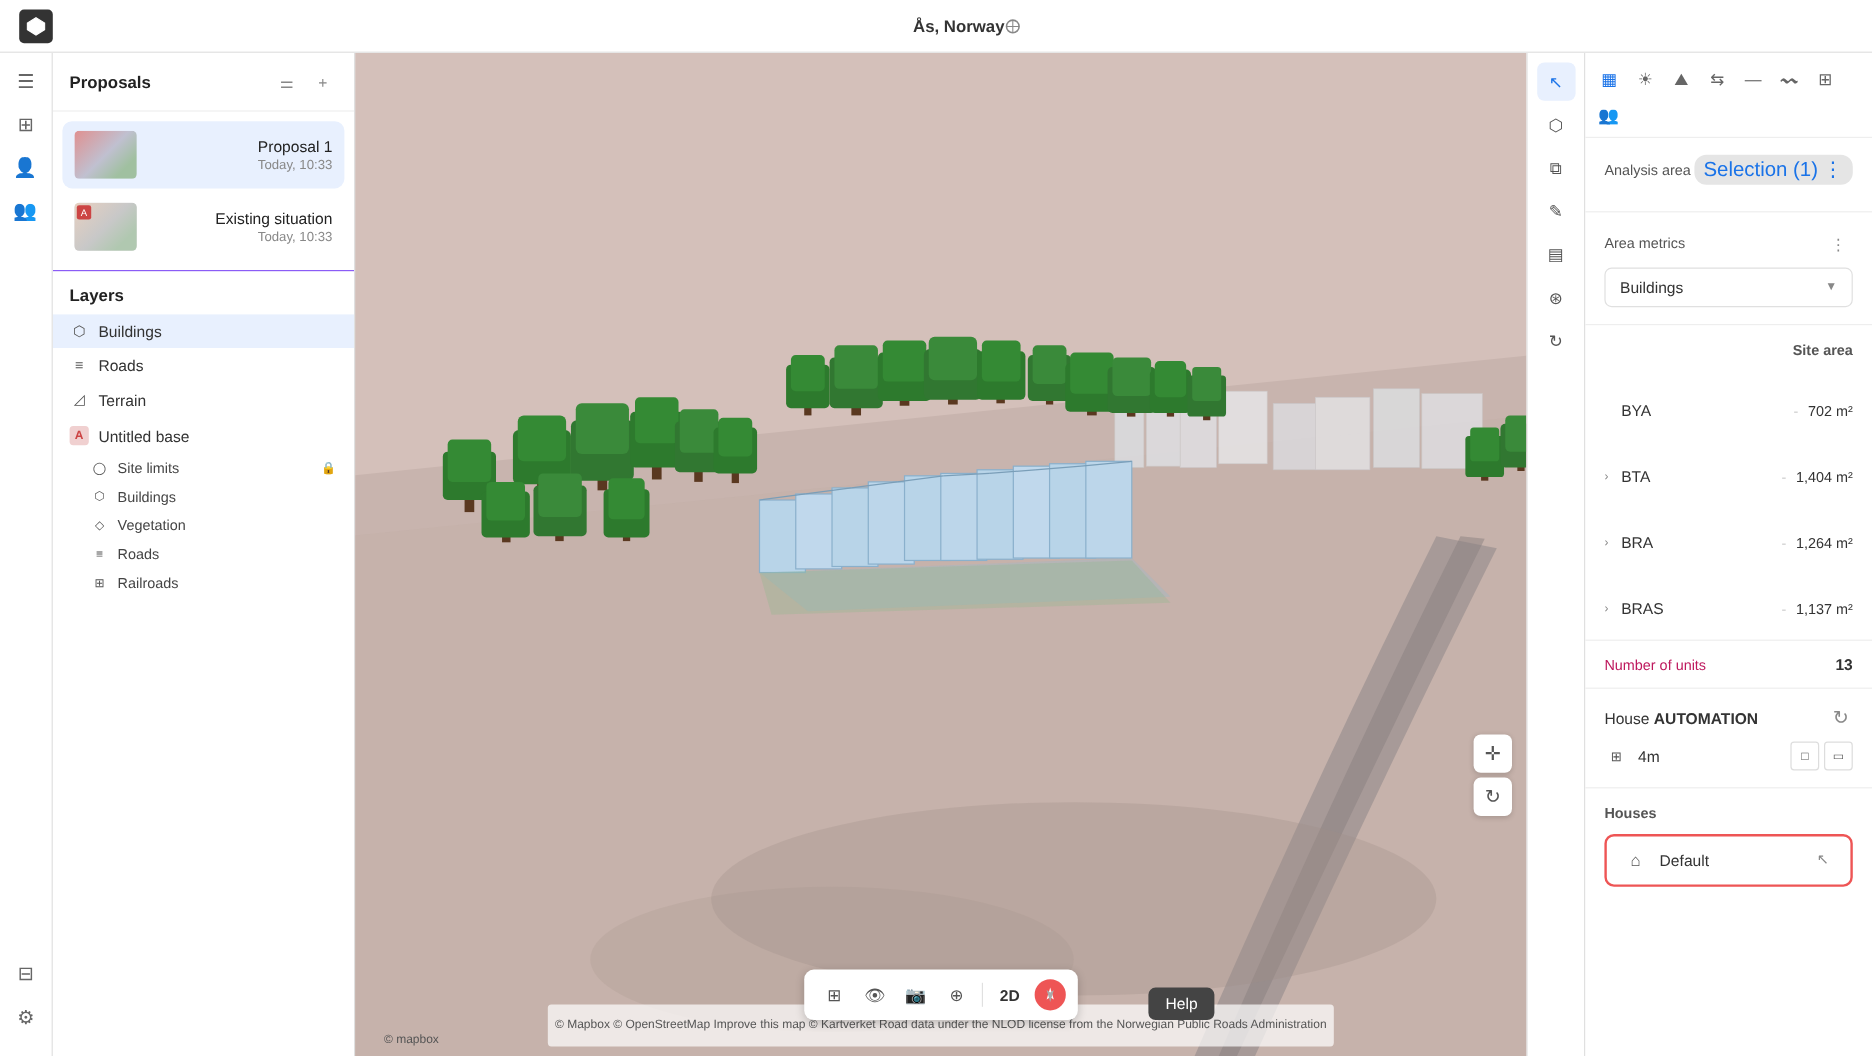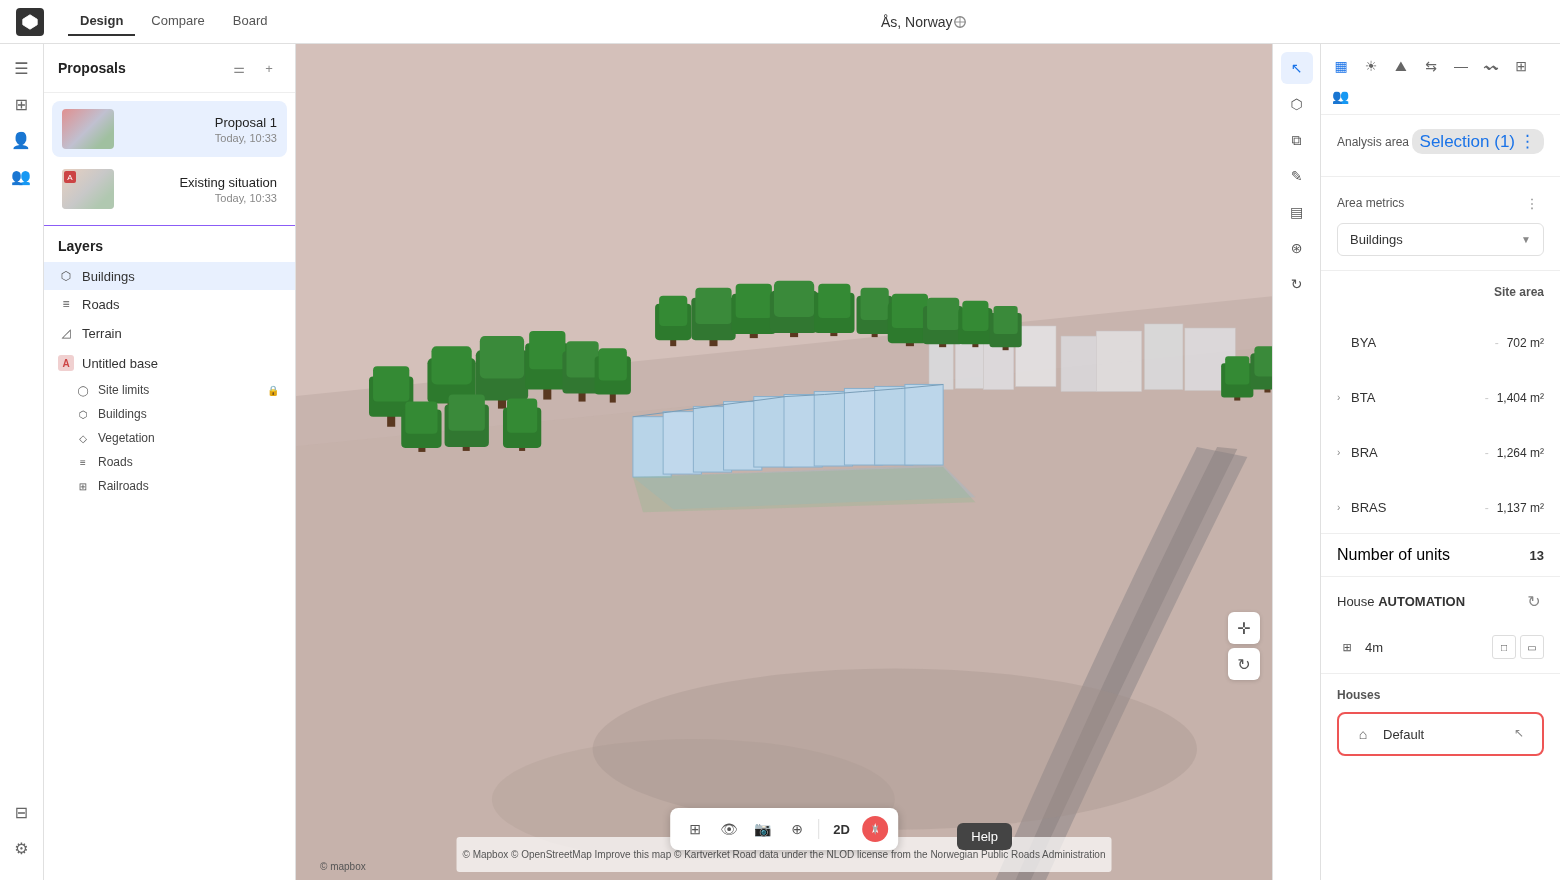--- a/index.html
+++ b/index.html
@@ -5,21 +5,21 @@
     * { box-sizing: border-box; margin: 0; padding: 0; }
     body { font-family: -apple-system, BlinkMacSystemFont, 'Segoe UI', sans-serif; width: 1560px; height: 880px; overflow: hidden; background: #f0f0f0; display: flex; flex-direction: column; }
 
     
     .topbar { height: 44px; background: #fff; border-bottom: 1px solid #e0e0e0; display: flex; align-items: center; padding: 0 16px; gap: 24px; z-index: 10; }
     .topbar-logo { width: 28px; height: 28px; background: #333; border-radius: 4px; display: flex; align-items: center; justify-content: center; }
     .topbar-logo svg { width: 18px; height: 18px; fill: white; }
     .topbar-nav { display: flex; gap: 4px; }
     .nav-item { padding: 6px 12px; font-size: 13px; color: #555; cursor: pointer; border-radius: 4px; }
     .nav-item.active { color: #333; font-weight: 600; border-bottom: 2px solid #333; border-radius: 0; }
-    .topbar-center { flex: 1; display: flex; justify-content: center; align-items: center; gap: 0; font-size: 14px; color: #333; font-weight: 400; }
+    .topbar-center { flex: 1; display: flex; justify-content: center; align-items: center; gap: 0; font-size: 14px; color: #333; font-weight: 700; }
     .topbar-center svg { width: 14px; height: 14px; fill: #888; }
 
     
     .main { display: flex; flex: 1; overflow: hidden; }
 
     
     .icon-bar-left { width: 44px; background: #fff; border-right: 1px solid #e0e0e0; display: flex; flex-direction: column; align-items: center; padding: 8px 0; gap: 4px; z-index: 5; }
     .icon-bar-left .icon-btn { width: 32px; height: 32px; display: flex; align-items: center; justify-content: center; border-radius: 6px; cursor: pointer; color: #666; font-size: 16px; }
     .icon-bar-left .spacer { flex: 1; }
     .icon-bar-left .bottom-icons { display: flex; flex-direction: column; gap: 4px; align-items: center; padding-bottom: 8px; }
@@ -93,26 +93,26 @@
 
     .site-area-section { padding: 14px 16px; border-bottom: 1px solid #eee; }
     .site-area-title { font-size: 12px; color: #555; font-weight: 600; margin-bottom: 10px; text-align: right; }
     .metric-row { display: flex; align-items: center; padding: 4px 0; margin-top: 32px; }
     .metric-expand { width: 14px; color: #888; font-size: 10px; cursor: pointer; }
     .metric-name { font-size: 13px; color: #333; flex: 1; }
     .metric-dash { color: #ccc; margin: 0 8px; font-size: 12px; }
     .metric-value { font-size: 12px; color: #333; white-space: nowrap; }
 
     .number-units-section { padding: 12px 16px; border-bottom: 1px solid #eee; display: flex; align-items: center; justify-content: space-between; }
-    .number-units-label { font-size: 16px; color: #000000; font-weight: 500; }
+    .number-units-label { font-size: 12px; color: #be185d; font-weight: 500; }
     .number-units-value { font-size: 13px; color: #333; font-weight: 600; }
 
     
     .house-automation-section { padding: 14px 16px; border-bottom: 1px solid #eee; }
-    .house-auto-header { display: flex; align-items: center; gap: 8px; margin-bottom: 24px; }
+    .house-auto-header { display: flex; align-items: center; gap: 8px; margin-bottom: 10px; }
     .house-auto-label { font-size: 13px; font-weight: 400; color: #333; }
     .house-auto-label strong { font-weight: 700; }
     .house-auto-icon { width: 20px; height: 20px; display: flex; align-items: center; justify-content: center; color: #888; margin-left: auto; cursor: pointer; }
     .house-auto-controls { display: flex; align-items: center; gap: 8px; }
     .house-auto-icon-grid { width: 20px; height: 20px; display: flex; align-items: center; justify-content: center; color: #555; font-size: 11px; }
     .height-input { font-size: 13px; color: #333; flex: 1; }
     .house-auto-shape-btns { display: flex; gap: 4px; margin-left: auto; }
     .shape-btn { width: 24px; height: 24px; border: 1px solid #ddd; border-radius: 3px; display: flex; align-items: center; justify-content: center; cursor: pointer; color: #555; font-size: 10px; }
 
     
@@ -136,25 +136,20 @@
   </style>
 </head>
 <body>
 
 <div class="topbar">
   <div class="topbar-logo">
     <svg viewBox="0 0 20 20">
         <polygon points="10,2 18,7 18,13 10,18 2,13 2,7" fill="white" stroke="white" stroke-width="1"></polygon>
       </svg>
   </div>
-  <nav class="topbar-nav">
-    <div class="nav-item active">Design</div>
-    <div class="nav-item">Compare</div>
-    <div class="nav-item">Board</div>
-  </nav>
   <div class="topbar-center">
     <span>Ås, Norway</span>
     <svg viewBox="0 0 16 16">
         <circle cx="8" cy="8" r="6" fill="none" stroke="#888" stroke-width="1.5"></circle>
         <line x1="8" y1="2" x2="8" y2="14" stroke="#888" stroke-width="1"></line>
         <line x1="2" y1="8" x2="14" y2="8" stroke="#888" stroke-width="1"></line>
       </svg>
   </div>
 </div>
 

